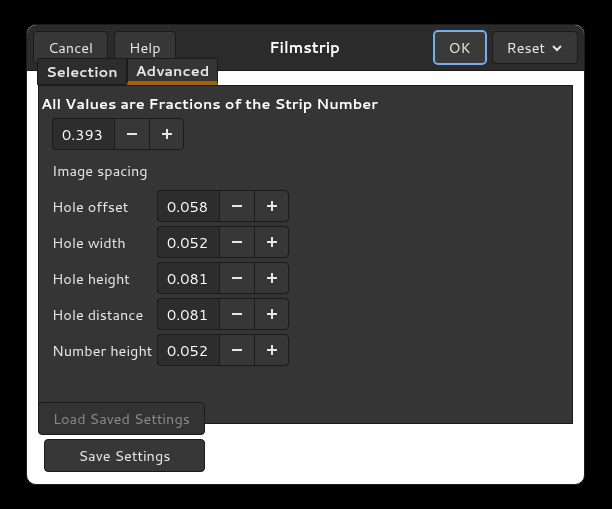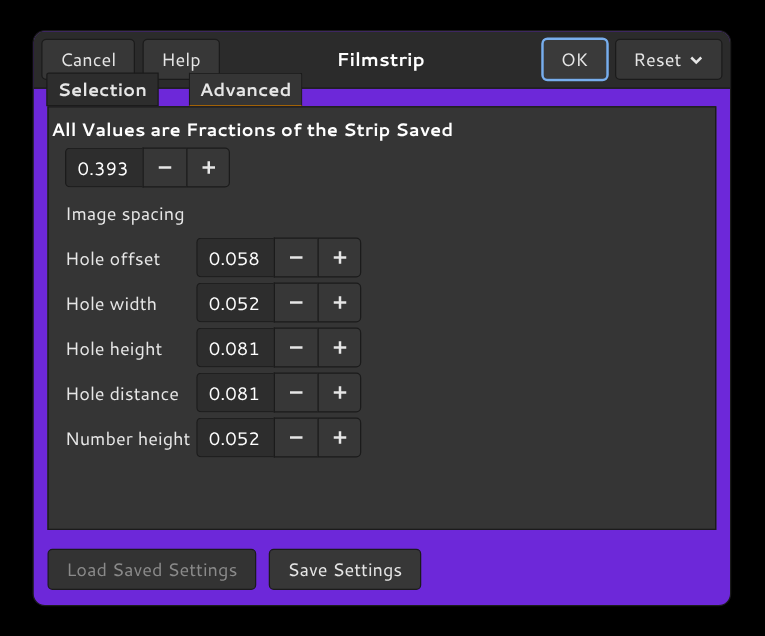--- a/index.html
+++ b/index.html
@@ -1,48 +1,48 @@
 <!DOCTYPE html>
 <html><head>
 <meta charset="utf-8">
 <style>
   * { box-sizing: border-box; margin: 0; padding: 0; }
   html, body { width: 612px; height: 509px; background: #000; font-family: "Cantarell", "Segoe UI", sans-serif; font-size: 14.5px; color: #e6e6e6; }
-  .window { position: absolute; left: 26px; top: 24px; width: 559px; height: 461px; background: #6d28d9; border: 1px solid #1b1b1b; border-radius: 10px; overflow: hidden; }
+  .window { position: absolute; left: 26px; top: 24px; width: 559px; height: 461px; background: #ffffff; border: 1px solid #1b1b1b; border-radius: 10px; overflow: hidden; }
   .toolbar { display: flex; align-items: center; padding: 6px 6px; border-bottom: 1px solid #1b1b1b; background: #2b2b2b; height: 46px; }
   .toolbar .spacer { flex: 1; }
   .btn { display: inline-flex; align-items: center; justify-content: center; height: 33px; padding: 0 14px; border: 1px solid #1b1b1b; border-radius: 4px; background: #373737; color: #e6e6e6; cursor: default; font-size: 14.5px; }
   .btn + .btn { margin-left: 6px; }
   .btn.ok { background: #3a3a3a; outline: 2px solid #78aeed; outline-offset: -1px; }
   .title { font-weight: 700; font-size: 15px; color: #fff; }
   .chev { margin-left: 6px; }
   .chev svg { display: block; }
 
   .body { position: absolute; left: 11px; top: 60px; right: 11px; bottom: 60px; background: #353535; }
 
   .tabframe { position: absolute; left: 0; top: 0; right: 0; bottom: 0; border: 1px solid #1b1b1b; background: #353535; }
   .tabs { position: absolute; left: -1px; top: -27px; display: flex; }
   .tab { height: 27px; display: flex; align-items: center; padding: 0 8px; border: 1px solid #1b1b1b; background: #2d2d2d; color: #e6e6e6; font-size: 14.5px; cursor: default; font-weight: bold; }
   .tab:first-child { border-top-left-radius: 2px; }
   .tab:last-child { border-top-right-radius: 2px; }
-  .tab.active { background: #353535; border-bottom: 1px solid #a16207; margin-left: 24px; }
+  .tab.active { background: #353535; border-bottom: 4px solid #a16207; }
 
   .caption { position: absolute; left: 2px; top: 7px; font-weight: 700; font-size: 14.5px; color: #fff; }
 
   .rows { position: absolute; left: 13px; top: 30px; right: 13px; }
   .row { display: flex; align-items: center; height: 36px; }
   .row-label { width: 105px; color: #e6e6e6; font-size: 14.5px; }
   .stepper { display: flex; align-items: stretch; height: 32px; }
   .stepper .val { width: 62px; display: flex; align-items: center; padding-left: 9px; background: #2d2d2d; border: 1px solid #1b1b1b; border-right: none; border-radius: 4px 0 0 4px; color: #fff; font-size: 14.5px; }
   .sbtn { width: 35px; display: flex; align-items: center; justify-content: center; background: #373737; border: 1px solid #1b1b1b; cursor: default; }
   .sbtn.minus { border-right: none; }
   .sbtn.plus { border-radius: 0 4px 4px 0; }
   .sbtn svg { display: block; }
 
-  .footer { position: absolute; left: 11px; bottom: 12px; display: flex; gap: 4px; }
+  .footer { position: absolute; left: 11px; bottom: 12px; display: flex; gap: 4px; flex-direction: column; }
   .footer .btn { height: 33px; }
   .footer .btn.disabled { color: #8a8a8a; background: #333; }
 </style>
 </head>
 <body>
 
 <div class="window">
 
   <div class="toolbar">
     <div class="btn">Cancel</div>
@@ -63,21 +63,21 @@
 
   <div class="body">
 
     <div class="tabs">
       <div class="tab">Selection</div>
       <div class="tab active">Advanced</div>
     </div>
 
     <div class="tabframe">
 
-      <div class="caption">All Values are Fractions of the Strip Saved</div>
+      <div class="caption">All Values are Fractions of the Strip Number</div>
 
       <div class="rows">
 
         <div class="row">
           <div class="stepper">
             <div class="val">0.393</div>
             <div class="sbtn minus">
               <span>
                   <svg width="14" height="14" viewBox="0 0 14 14">
                     <rect x="2" y="6" width="10" height="2" fill="#e6e6e6"></rect>

